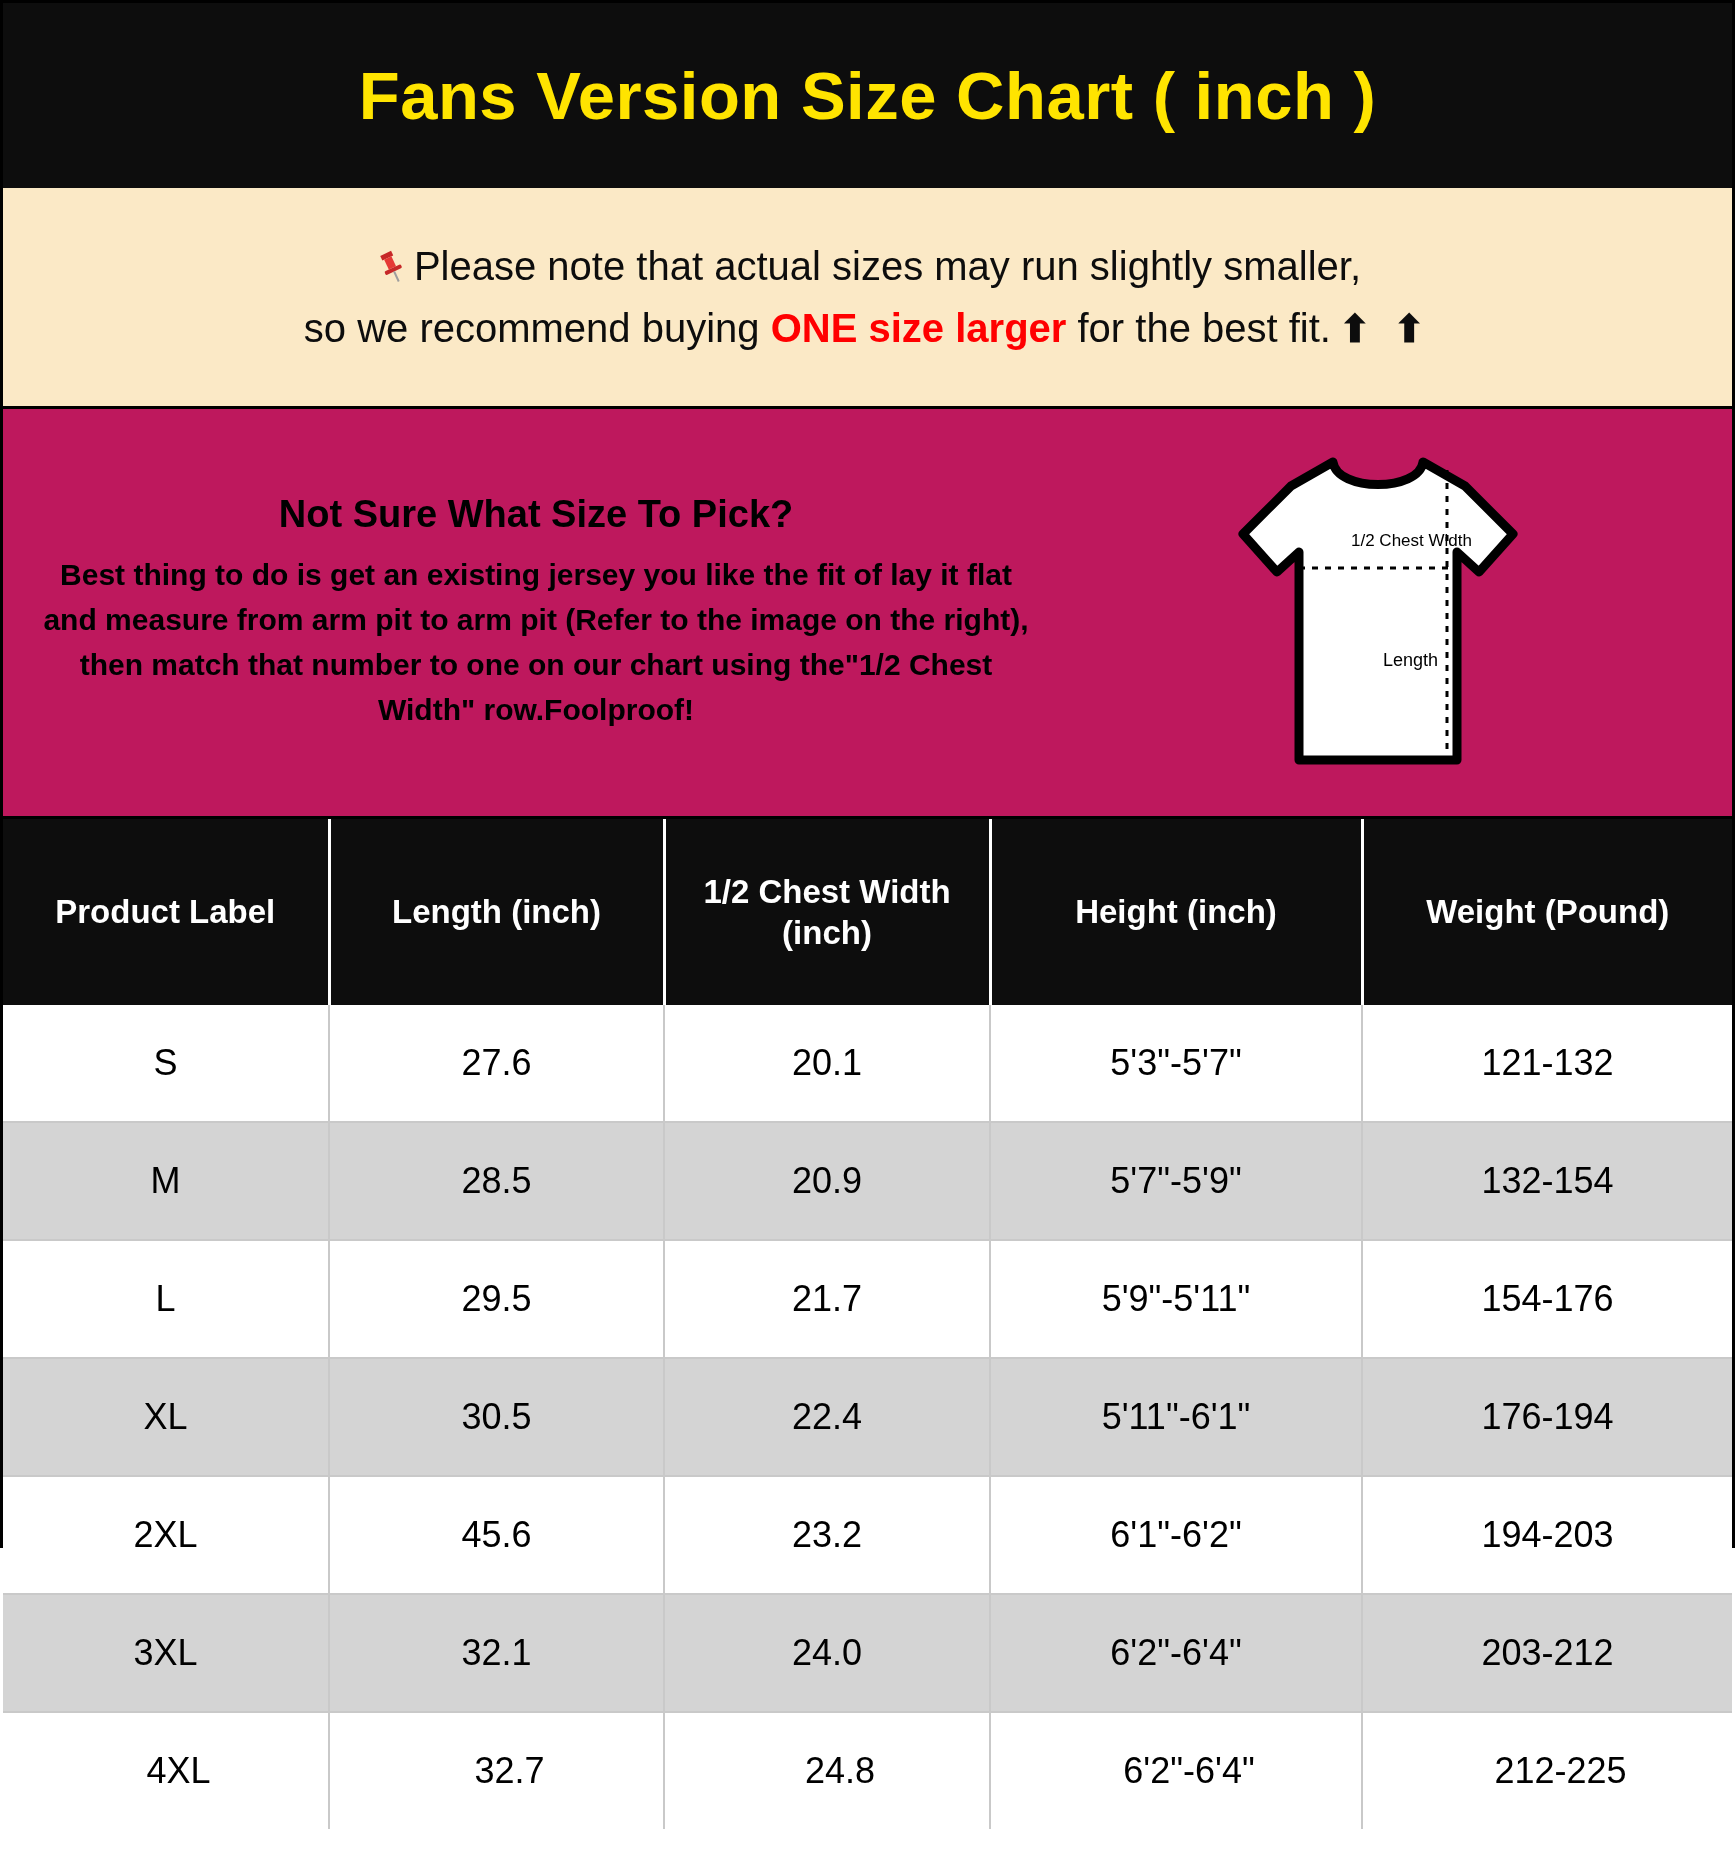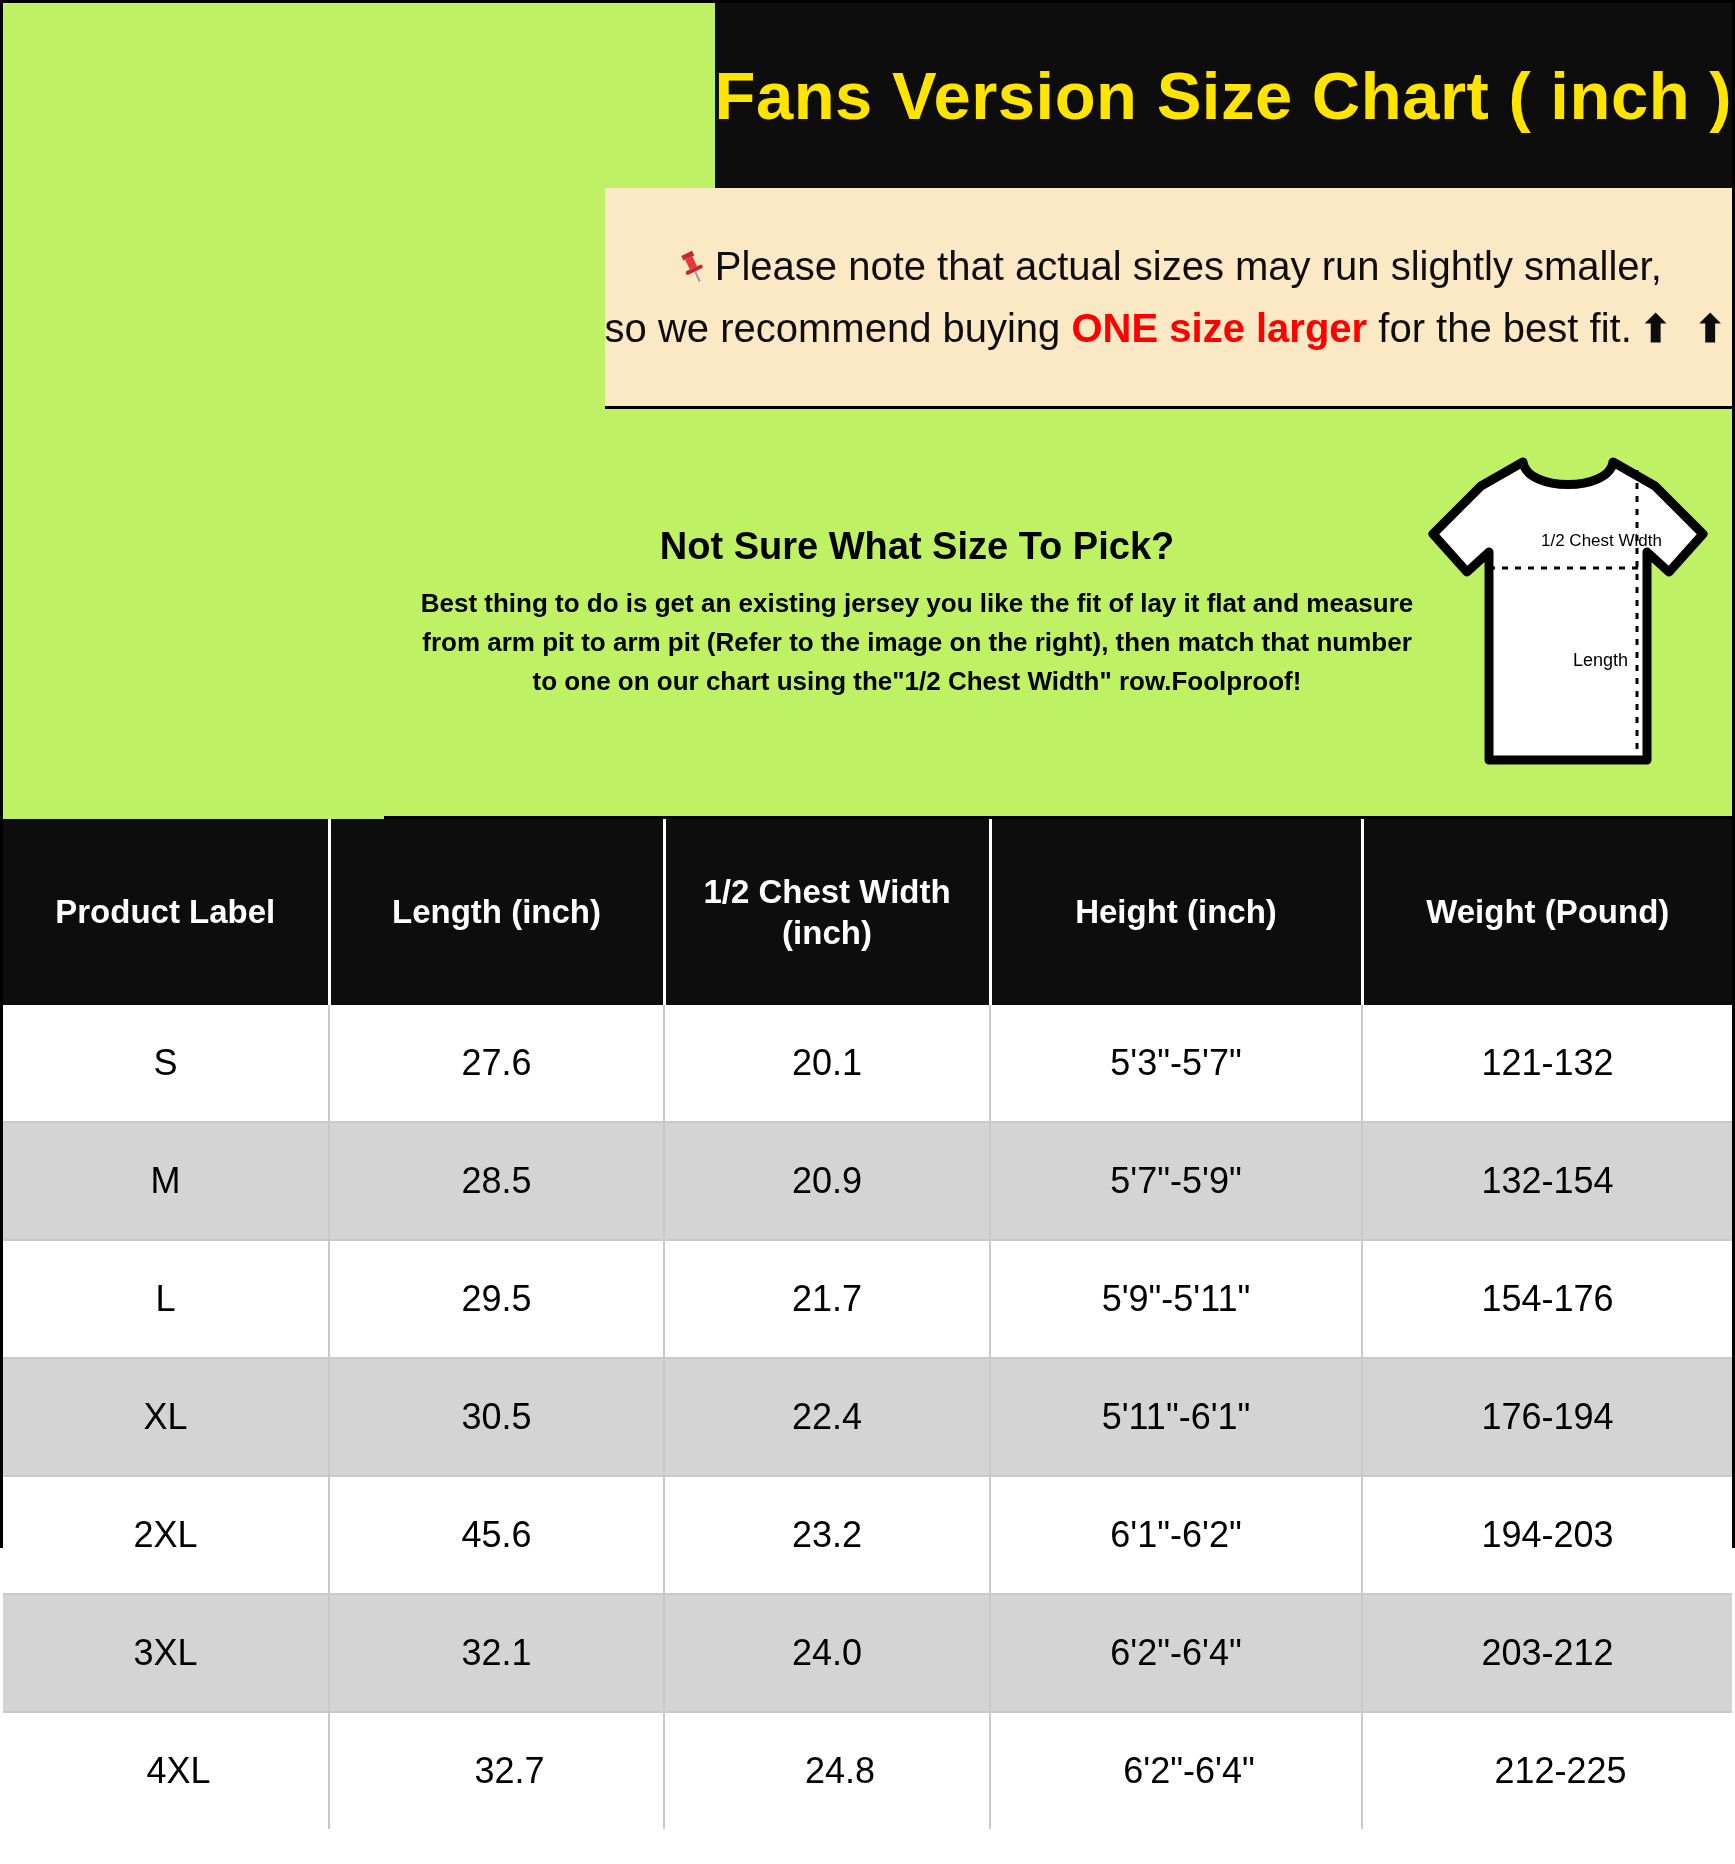--- a/index.html
+++ b/index.html
@@ -13,24 +13,23 @@
     font-family: "Liberation Sans", sans-serif;
     color: #000000;
     overflow: hidden;
   }
   .sheet {
     position: relative;
     width: 1735px;
     height: 1548px;
     box-sizing: border-box;
     border: 3px solid #000000;
-    background: #bef264;
+    background: #be185d;
     display: flex;
     flex-direction: column;
-    align-items: flex-end;
   }
 
   
   .title-bar {
     background: #0d0d0d;
     height: 185px;
     display: flex;
     align-items: center;
     justify-content: center;
     flex: 0 0 auto;
@@ -93,21 +92,21 @@
     padding-left: 8px;
     box-sizing: border-box;
     text-align: center;
   }
   .info-heading {
     font-size: 38px;
     font-weight: bold;
     margin-bottom: 16px;
   }
   .info-body {
-    font-size: 26px;
+    font-size: 30px;
     font-weight: bold;
     line-height: 1.5;
     padding: 0 8px;
   }
   .info-figure {
     flex: 1 1 auto;
     display: flex;
     align-items: center;
     justify-content: center;
   }

